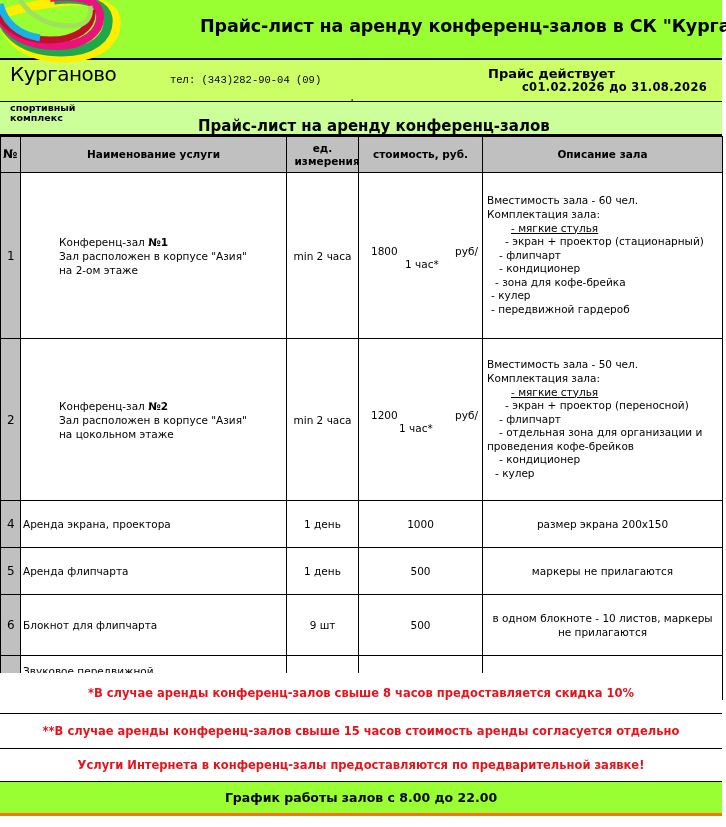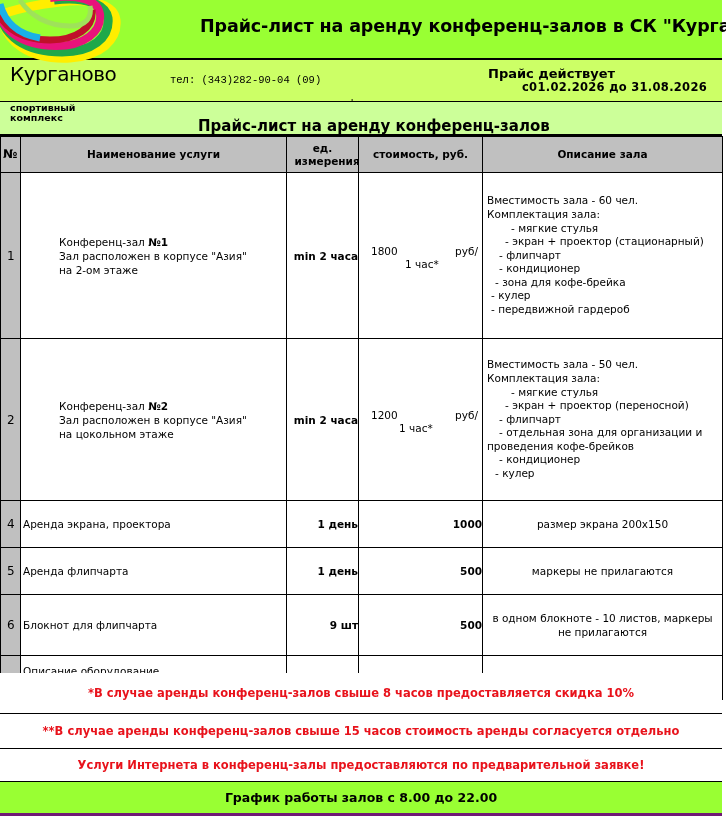--- a/index.html
+++ b/index.html
@@ -69,38 +69,38 @@
     table.price th {
       background: #c0c0c0; font-weight: bold; font-size: 10.5px; height: 35px;
       text-align: center; line-height: 13px;
     }
     table.price th.num { font-size: 12px; text-align: left; padding-left: 2px; }
     td.num {
       background: #c0c0c0; font-size: 12px; text-align: left; padding-left: 6px !important;
     }
     td.name { padding-left: 2px !important; line-height: 14px; }
     td.name.hall { padding-left: 38px !important; }
-    td.center { text-align: right; font-weight: bold; }
+    td.center { text-align: center; }
     td.desc { line-height: 13.6px; padding-left: 4px !important; }
     td.desc-center { text-align: center; line-height: 14px; padding: 16px 6px !important; }
     .price-cell { position: relative; }
     .price-cell .amount { position: absolute; left: 12px; top: 50%; transform: translateY(-11px); }
     .price-cell .unit-rub { position: absolute; right: 4px; top: 50%; transform: translateY(-11px); }
     .price-cell .unit-hour { position: absolute; left: 46px; top: 50%; transform: translateY(2px); }
-    .ind1 { padding-left: 24px; } .ind2 { padding-left: 18px; } .ind3 { padding-left: 12px; }
+    .ind1 { padding-left: 24px; text-decoration: underline; } .ind2 { padding-left: 18px; } .ind3 { padding-left: 12px; }
     .ind4 { padding-left: 8px; } .ind5 { padding-left: 4px; }
     
     .note {
       position: absolute; left: 0; width: 722px; box-sizing: border-box;
       border-bottom: 1px solid #000; text-align: center; color: #e8121b;
       font-weight: bold; font-size: 11.5px; background: #fff;
     }
     .schedule {
       position: absolute; left: 0; top: 782px; width: 722px; height: 34px;
-      background: #99ff33; border-bottom: 3px solid #701a75; box-sizing: border-box;
+      background: #99ff33; border-bottom: 3px solid #f97316; box-sizing: border-box;
       text-align: center; font-weight: bold; font-size: 12.5px; line-height: 31px;
     }
   </style>
 </head>
 <body>
 
 <div class="sheet">
 
   <div class="title-band">
     <div class="title-text">Прайс-лист на аренду конференц-залов в СК "Курганово"</div>
@@ -222,21 +222,21 @@
         <td class="num">6</td>
         <td class="name">Блокнот для флипчарта</td>
         <td class="center">9 шт</td>
         <td class="center">500</td>
         <td class="desc-center">в одном блокноте - 10 листов, маркеры не прилагаются</td>
       </tr>
 
       <tr style="height:44px">
         <td class="num">7</td>
         <td class="name">
-          <div>Описание оборудование</div>
+          <div>Звуковое передвижной</div>
           <div>(микрофон, колонки)</div>
         </td>
         <td class="center">1 день</td>
         <td class="center">500</td>
         <td class="desc-center"></td>
       </tr>
     </tbody>
   </table>
 
   <div class="note" style="top:673px;height:41px;line-height:40px;text-align:center;">*В случае аренды конференц-залов свыше 8 часов предоставляется скидка 10%</div>

